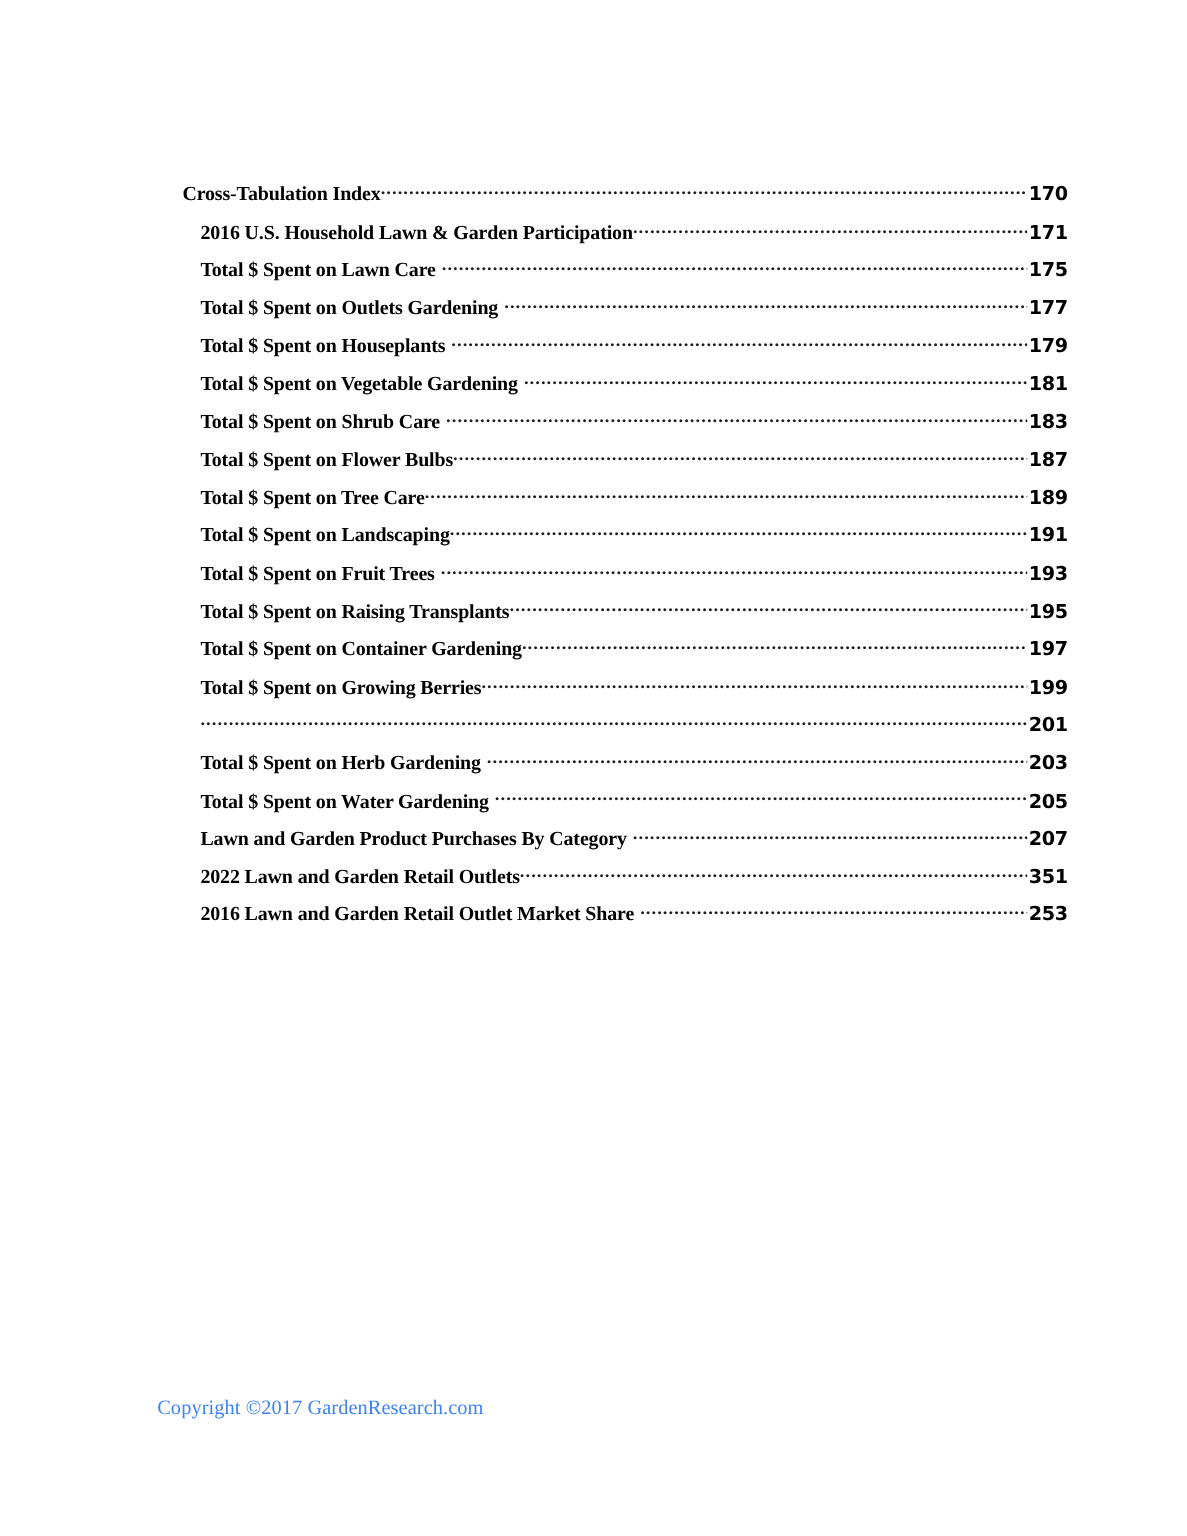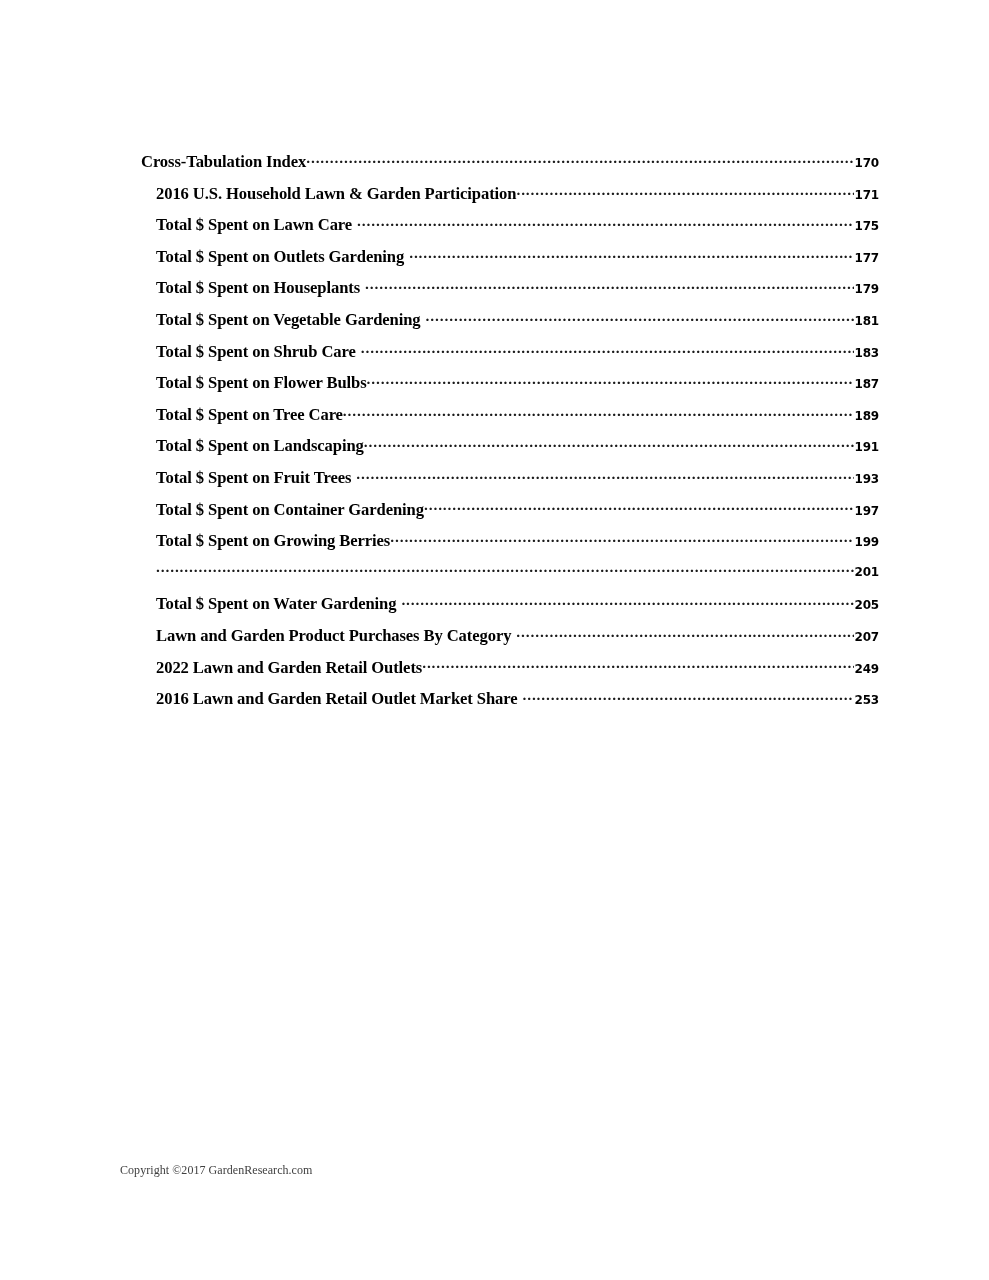--- a/index.html
+++ b/index.html
@@ -14,21 +14,21 @@
     position: relative;
     font-family: "Liberation Serif", "DejaVu Serif", serif;
     color: #000000;
     overflow: hidden;
     -webkit-font-smoothing: antialiased;
   }
 
   
   #page {
     position: absolute;
-    left: 4px;
+    left: 15px;
     top: 0;
     width: 783px;
     height: 1280px;
     background: #ffffff;
   }
 
   
   #toc {
     position: absolute;
     left: 137px;
@@ -79,35 +79,35 @@
     line-height: 1;
   }
 
   
   .toc-entry.gap .toc-title { padding-right: 5px; }
 
   .toc-page {
     flex: 0 0 auto;
     text-align: right;
     font-weight: bold;
-    font-size: 12px;
+    font-size: 16px;
     font-family: "DejaVu Sans", "Liberation Sans", sans-serif;
     letter-spacing: -0.2px;
     padding-left: 1px;
   }
 
   
   #footer {
     position: absolute;
     left: 116px;
     top: 1163px;
     font-family: "Liberation Serif", "DejaVu Serif", serif;
     font-weight: normal;
-    font-size: 12px;
-    color: #404040;
+    font-size: 17px;
+    color: #3b82f6;
     white-space: nowrap;
     letter-spacing: 0.05px;
   }
 </style>
 </head>
 <body>
 
 <div id="page">
 
   <div id="toc">
@@ -160,47 +160,57 @@
         <span class="toc-title">Total $ Spent on Landscaping</span>
         <span class="toc-dots"></span>
         <span class="toc-page">191</span>
       </div>
       <div class="toc-entry lvl2 gap">
         <span class="toc-title">Total $ Spent on Fruit Trees</span>
         <span class="toc-dots"></span>
         <span class="toc-page">193</span>
       </div>
       <div class="toc-entry lvl2">
+        <span class="toc-title">Total $ Spent on Raising Transplants</span>
+        <span class="toc-dots"></span>
+        <span class="toc-page">195</span>
+      </div>
+      <div class="toc-entry lvl2">
         <span class="toc-title">Total $ Spent on Container Gardening</span>
         <span class="toc-dots"></span>
         <span class="toc-page">197</span>
       </div>
       <div class="toc-entry lvl2">
         <span class="toc-title">Total $ Spent on Growing Berries</span>
         <span class="toc-dots"></span>
         <span class="toc-page">199</span>
       </div>
       <div class="toc-entry lvl2 gap">
         <span class="toc-dots"></span>
         <span class="toc-page">201</span>
       </div>
       <div class="toc-entry lvl2 gap">
+        <span class="toc-title">Total $ Spent on Herb Gardening</span>
+        <span class="toc-dots"></span>
+        <span class="toc-page">203</span>
+      </div>
+      <div class="toc-entry lvl2 gap">
         <span class="toc-title">Total $ Spent on Water Gardening</span>
         <span class="toc-dots"></span>
         <span class="toc-page">205</span>
       </div>
       <div class="toc-entry lvl2 gap">
         <span class="toc-title">Lawn and Garden Product Purchases By Category</span>
         <span class="toc-dots"></span>
         <span class="toc-page">207</span>
       </div>
       <div class="toc-entry lvl2">
         <span class="toc-title">2022 Lawn and Garden Retail Outlets</span>
         <span class="toc-dots"></span>
-        <span class="toc-page">249</span>
+        <span class="toc-page">351</span>
       </div>
       <div class="toc-entry lvl2 gap">
         <span class="toc-title">2016 Lawn and Garden Retail Outlet Market Share</span>
         <span class="toc-dots"></span>
         <span class="toc-page">253</span>
       </div>
     </div>
 
   <div id="footer">Copyright ©2017 GardenResearch.com</div>
 

